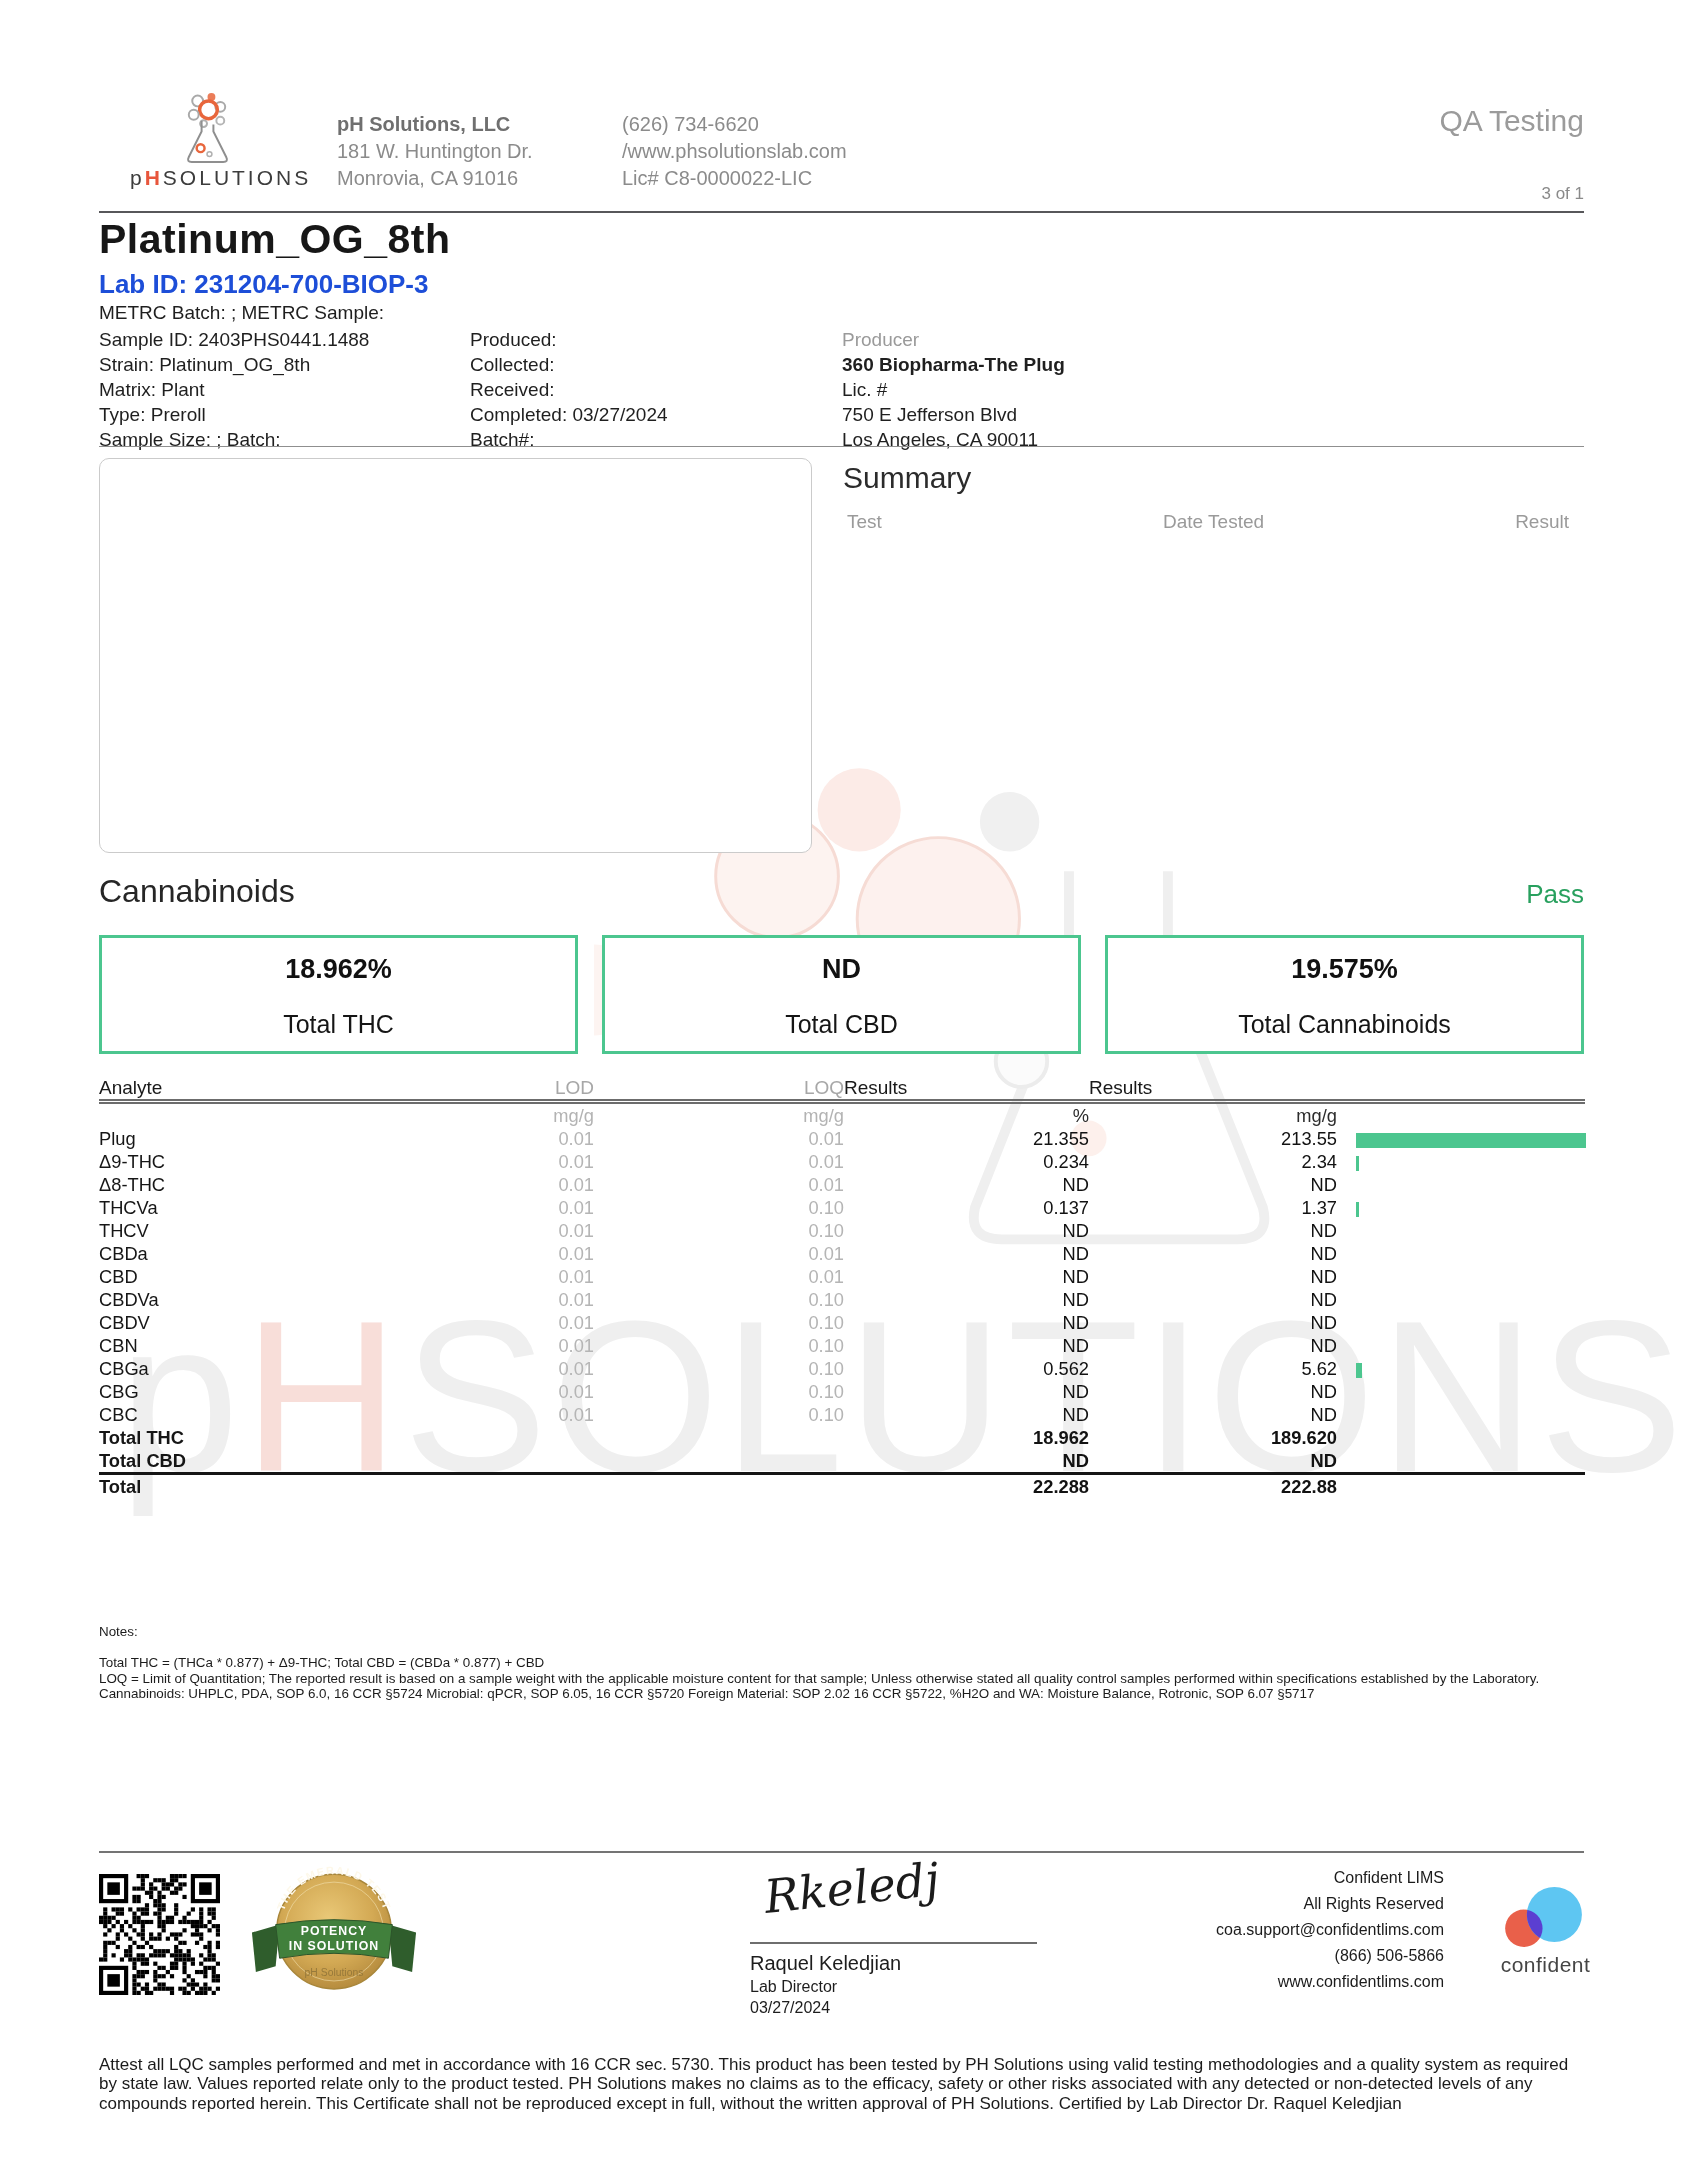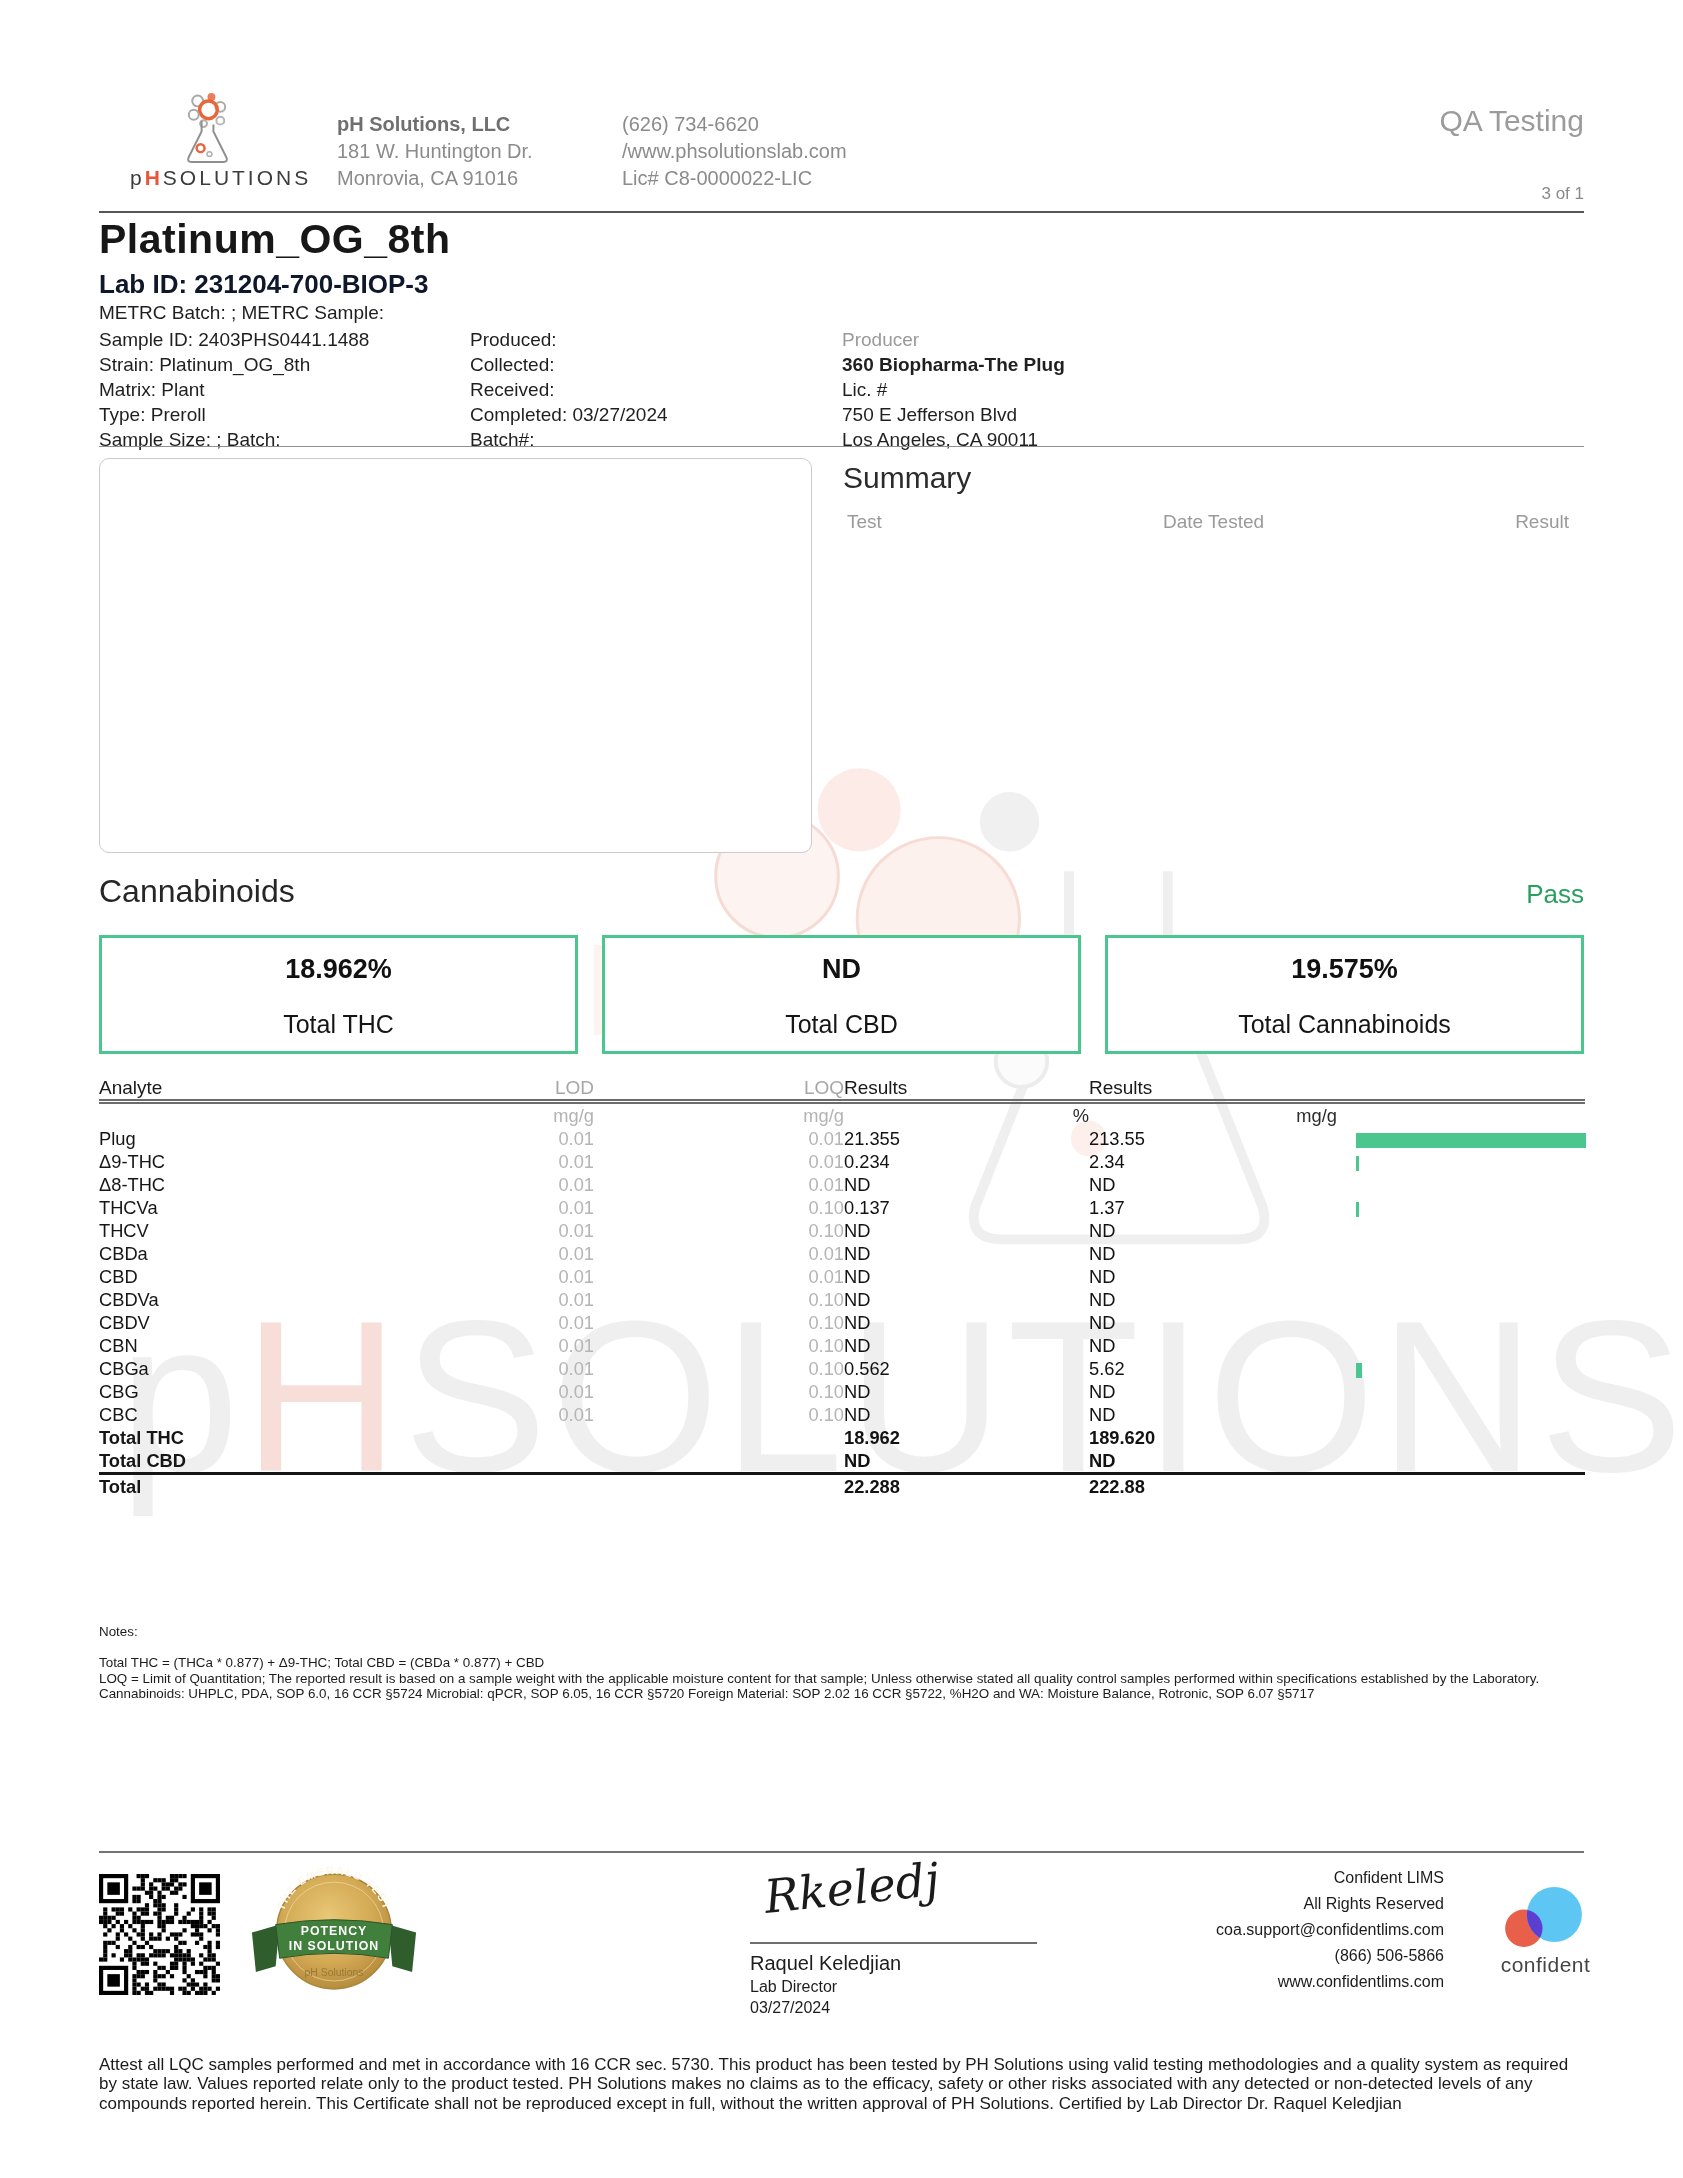--- a/index.html
+++ b/index.html
@@ -16,21 +16,21 @@
   .logo-word{position:absolute;left:130px;top:166px;font-size:21px;letter-spacing:3px;color:#3c3c3c;}
   .logo-word .lw-h{color:#e8563c;font-weight:700;}
   .company{position:absolute;left:337px;top:111px;font-size:20px;line-height:27px;color:#8b8b8b;}
   .company .co-name{font-weight:700;color:#6f6f6f;}
   .contact{position:absolute;left:622px;top:111px;font-size:20px;line-height:27px;color:#8b8b8b;}
   .qa-testing{position:absolute;left:1089px;width:495px;top:104px;text-align:right;font-size:30px;color:#9b9b9b;}
   .page-num{position:absolute;left:1287px;width:297px;top:184px;text-align:right;font-size:17px;color:#8a8a8a;}
   .rule-1{position:absolute;left:99px;top:211px;width:1485px;height:0;border-top:2.5px solid #57575a;}
   
   .title{position:absolute;left:99px;top:216px;font-size:41px;font-weight:700;color:#171717;letter-spacing:0.5px;}
-  .lab-id{position:absolute;left:99px;top:269px;font-size:26px;font-weight:700;color:#0f172a;}
+  .lab-id{position:absolute;left:99px;top:269px;font-size:26px;font-weight:700;color:#1d4ed8;}
   .metrc{position:absolute;left:99px;top:302px;font-size:19px;color:#1f1f1f;}
   .det{font-size:19px;line-height:25px;color:#1f1f1f;}
   .det-left{position:absolute;left:99px;top:327px;}
   .det-mid{position:absolute;left:470px;top:327px;}
   .det-right{position:absolute;left:842px;top:327px;}
   .producer-label{color:#9a9a9a;}
   .producer-name{font-weight:700;}
   .rule-2{position:absolute;left:99px;top:446px;width:1485px;height:0;border-top:1px solid #8f8f8f;}
   
   .sample-photo{position:absolute;left:99px;top:458px;width:711px;height:393px;border:1px solid #cbcbcb;border-radius:10px;background:#fff;}
@@ -55,21 +55,21 @@
   .cann-table thead th{font-size:19px;height:27px;vertical-align:bottom;border-bottom:5px double #6c6c6c;}
   .h-analyte{text-align:left;font-weight:700;color:#191919;}
   .h-lod,.h-loq{text-align:right;color:#a7a7a7;font-weight:700;}
   .h-res{text-align:left;font-weight:700;color:#191919;}
   .units td{font-size:18px;height:23px;vertical-align:middle;}
   .u-gray{text-align:right;color:#b3b3b3;}
   .u-dark{text-align:right;color:#2c2c2c;}
   .cann-table tbody td{font-size:18.3px;line-height:23px;height:23px;white-space:nowrap;}
   .c-analyte{text-align:left;color:#161616;}
   .c-lod,.c-loq{text-align:right;color:#b5b5b5;}
-  .c-pct,.c-mg{text-align:left;color:#121212;}
+  .c-pct,.c-mg{text-align:right;color:#121212;}
   .c-bar{text-align:left;}
   .bar{height:15px;margin-left:19px;margin-top:4px;}
   tr.total td{font-weight:700;}
   tr.final td{border-top:3px solid #151515;}
   
   .notes{position:absolute;left:99px;top:1624px;width:1485px;font-size:13.4px;line-height:15.3px;color:#1c1c1c;}
   .notes .n-label{margin-bottom:16px;}
   
   .rule-3{position:absolute;left:99px;top:1851px;width:1485px;height:0;border-top:2px solid #747474;}
   .qr{position:absolute;left:99px;top:1874px;}

